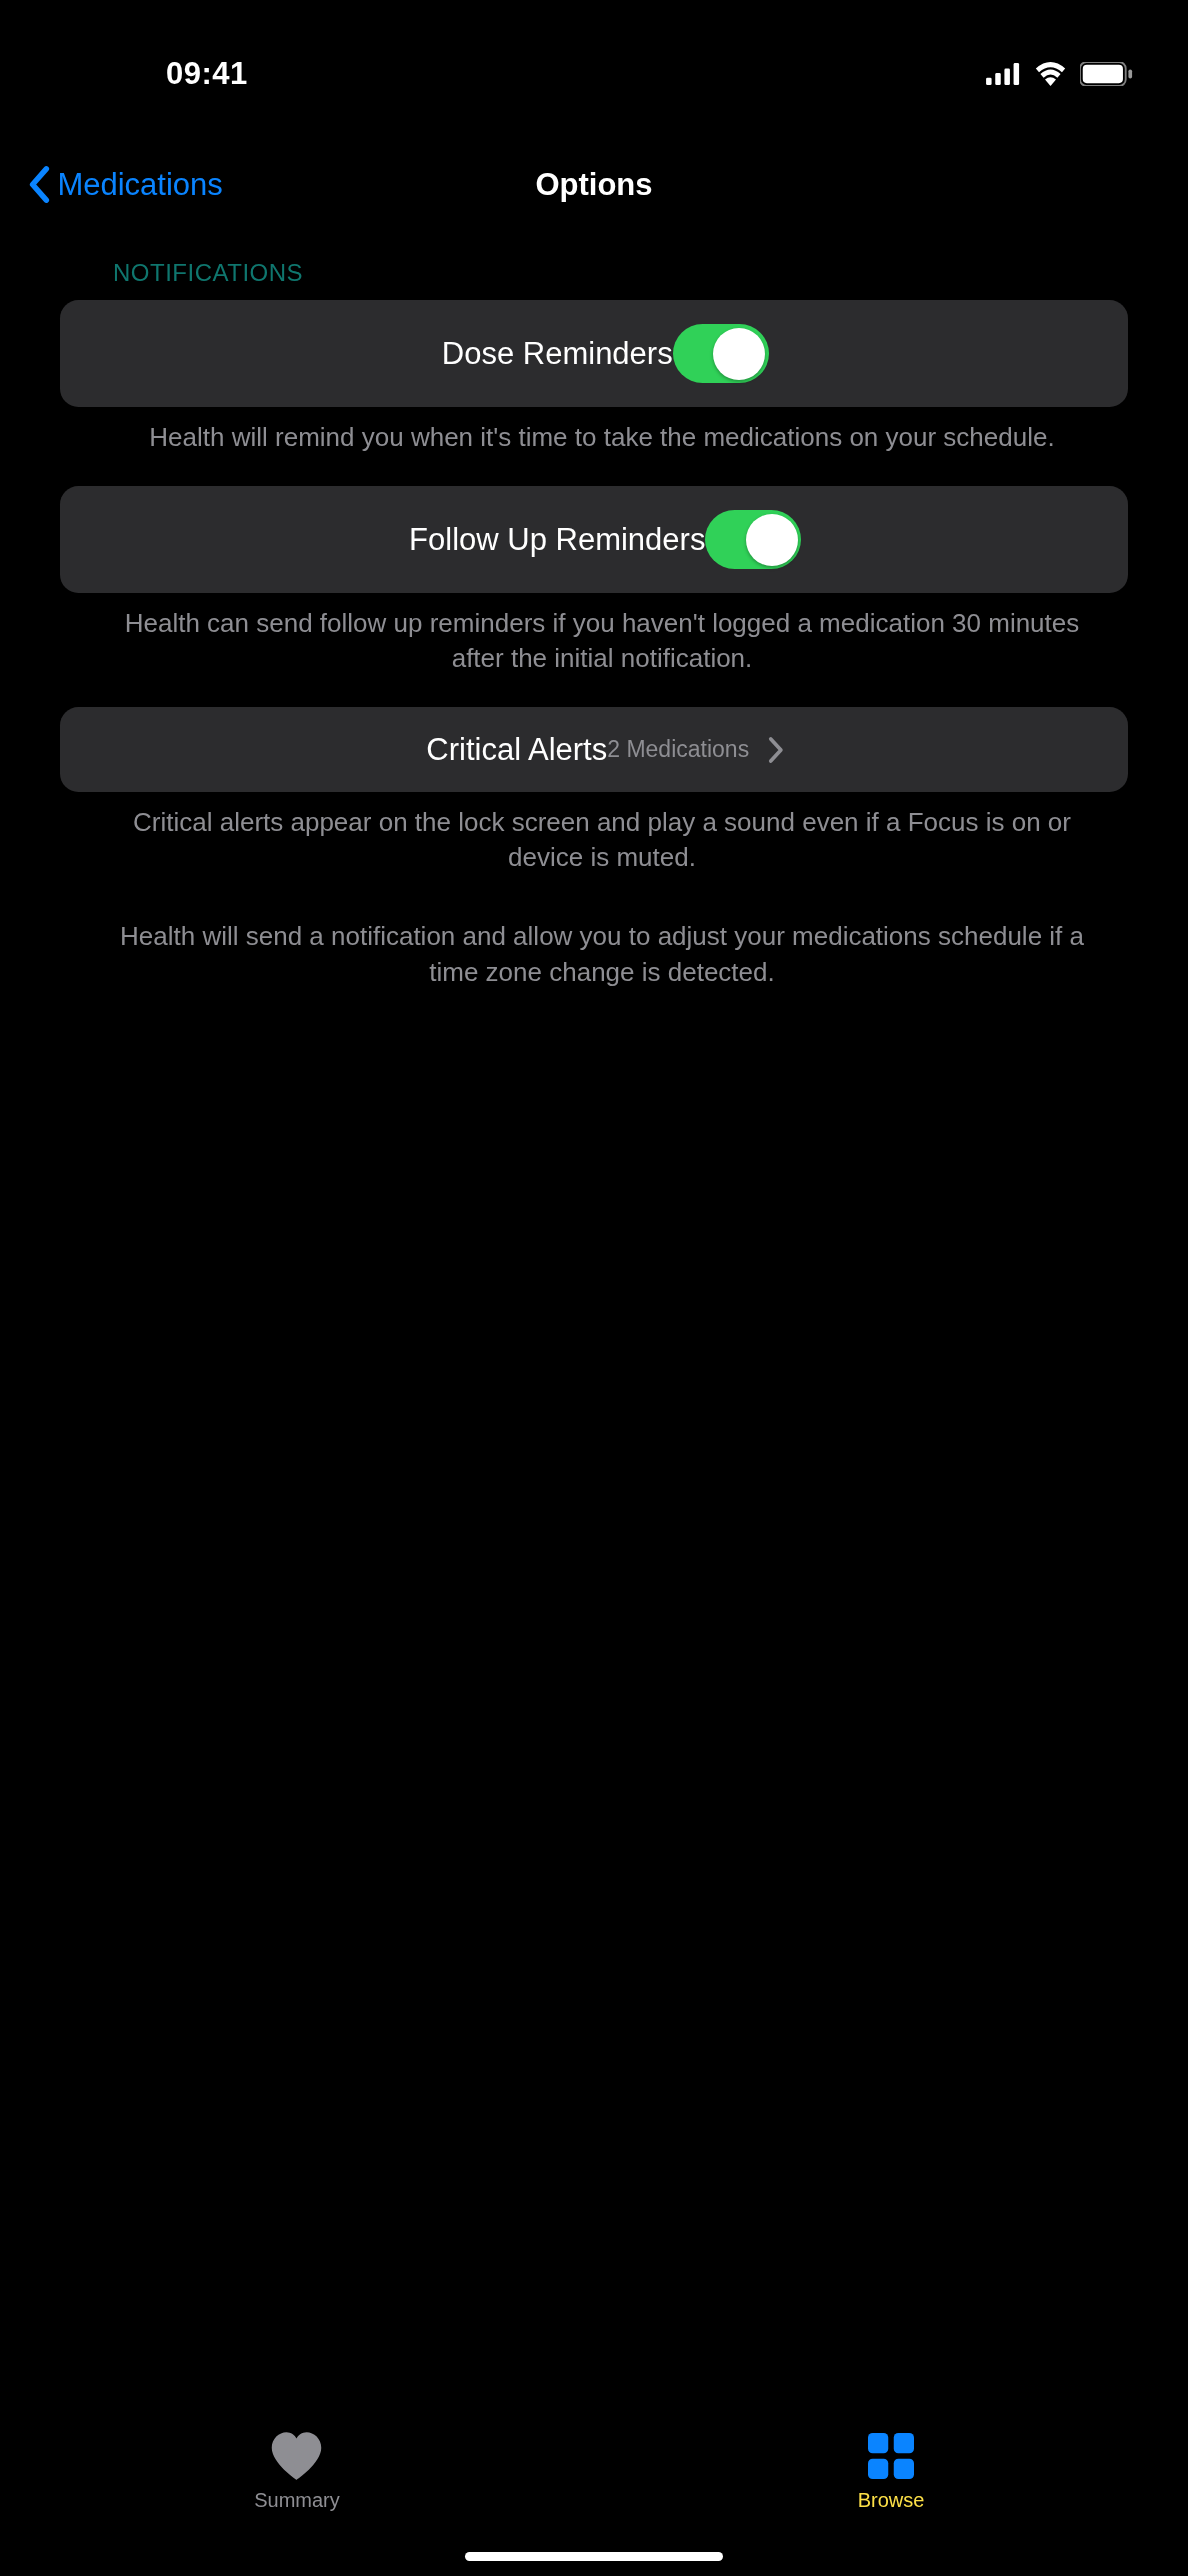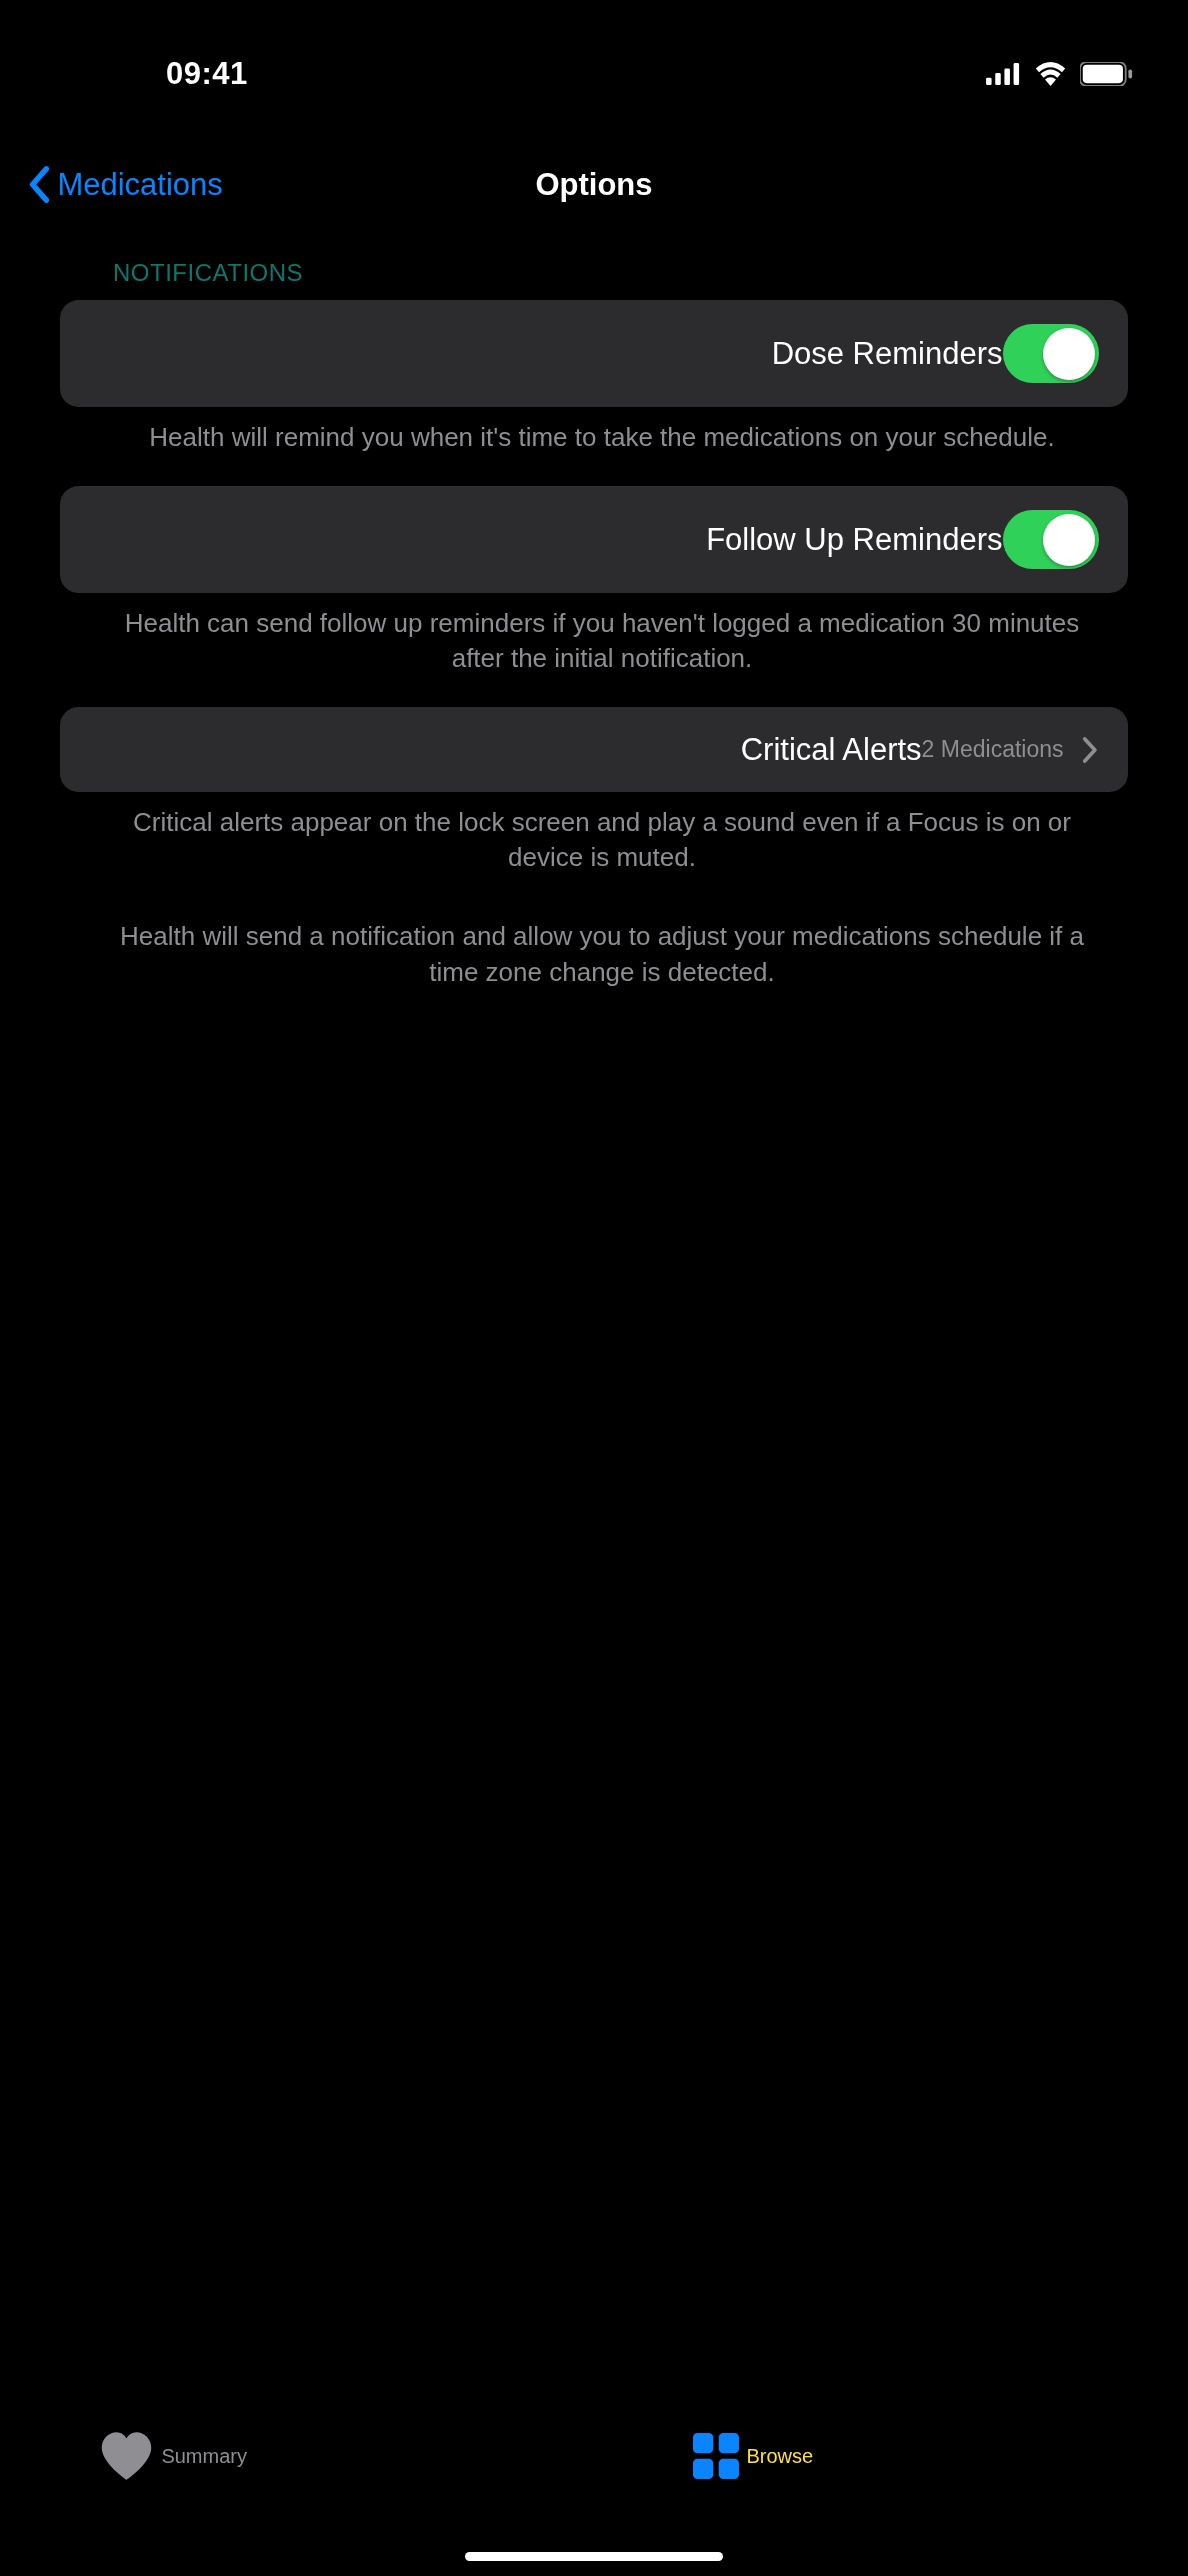--- a/index.html
+++ b/index.html
@@ -67,21 +67,21 @@
       font-size: 24px;
       text-transform: uppercase;
       letter-spacing: 0.5px;
       padding: 28px 0 13px 53px;
     }
     .row {
       background: #2c2c2e;
       border-radius: 18.4px;
       display: flex;
       align-items: center;
-      justify-content: flex-end;
+      justify-content: center;
       padding: 24px 29.5px 24px 52px;
       min-height: 85px;
     }
     .row-label {
       font-size: 31px;
       color: #fff;
       font-weight: 400;
     }
     .row-footer {
       color: #8e8e93;
@@ -126,20 +126,21 @@
       left: 0;
       right: 0;
       height: 157px;
       display: flex;
       justify-content: space-around;
       align-items: flex-start;
       padding-top: 11px;
     }
     .tab-item {
       display: flex;
+      flex-direction: column;
       align-items: center;
       gap: 7.4px;
       width: 33.33%;
     }
     .tab-icon {
       height: 52px;
       display: flex;
       align-items: center;
       justify-content: center;
     }

